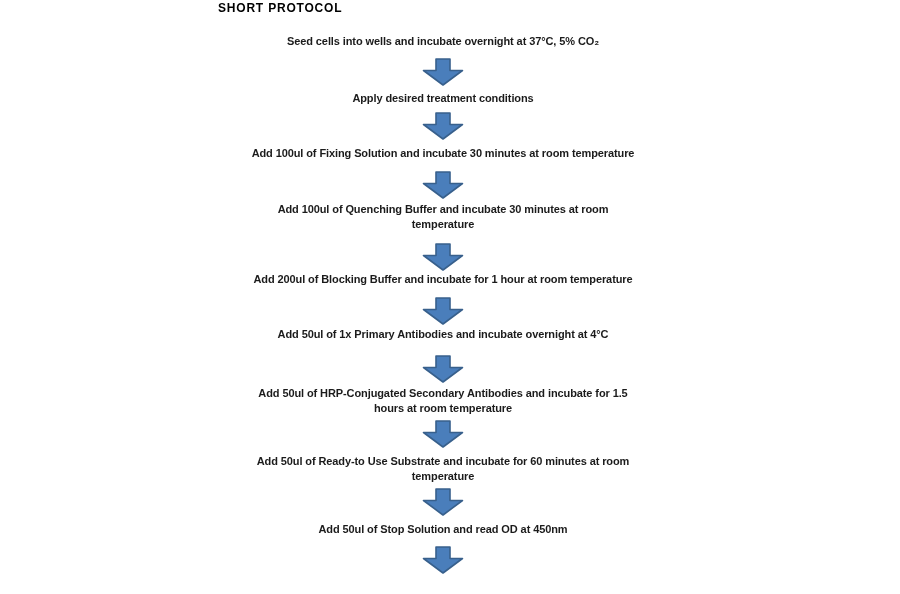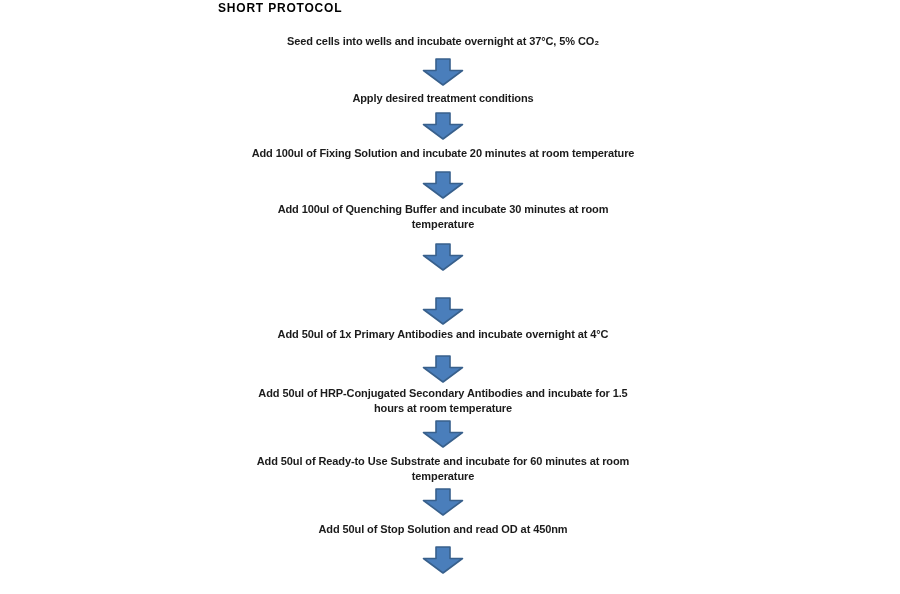--- a/index.html
+++ b/index.html
@@ -61,37 +61,38 @@
   </div>
 
   <div class="step" style="top:91px">Apply desired treatment conditions</div>
 
   <div class="arrow" style="top:112px">
     <svg viewBox="0 0 42 28" xmlns="http://www.w3.org/2000/svg">
       <path d="M14 1 H28 V12.5 H40.5 L21 27 L1.5 12.5 H14 Z" stroke-width="1.6" stroke-linejoin="round" fill="#4A7EBB" stroke="#38608C"></path>
     </svg>
   </div>
 
-  <div class="step" style="top:146px">Add 100ul of Fixing Solution and incubate 20 minutes at room temperature</div>
+  <div class="step" style="top:146px">Add 100ul of Fixing Solution and incubate 30 minutes at room temperature</div>
 
   <div class="arrow" style="top:171px">
     <svg viewBox="0 0 42 28" xmlns="http://www.w3.org/2000/svg">
       <path d="M14 1 H28 V12.5 H40.5 L21 27 L1.5 12.5 H14 Z" stroke-width="1.6" stroke-linejoin="round" fill="#4A7EBB" stroke="#38608C"></path>
     </svg>
   </div>
 
   <div class="step" style="top:202px">Add 100ul of Quenching Buffer and incubate 30 minutes at room
 temperature</div>
 
   <div class="arrow" style="top:243px">
     <svg viewBox="0 0 42 28" xmlns="http://www.w3.org/2000/svg">
       <path d="M14 1 H28 V12.5 H40.5 L21 27 L1.5 12.5 H14 Z" stroke-width="1.6" stroke-linejoin="round" fill="#4A7EBB" stroke="#38608C"></path>
     </svg>
   </div>
 
+  <div class="step" style="top:272px">Add 200ul of Blocking Buffer and incubate for 1 hour at room temperature</div>
 
   <div class="arrow" style="top:297px">
     <svg viewBox="0 0 42 28" xmlns="http://www.w3.org/2000/svg">
       <path d="M14 1 H28 V12.5 H40.5 L21 27 L1.5 12.5 H14 Z" stroke-width="1.6" stroke-linejoin="round" fill="#4A7EBB" stroke="#38608C"></path>
     </svg>
   </div>
 
   <div class="step" style="top:327px">Add 50ul of 1x Primary Antibodies and incubate overnight at 4°C</div>
 
   <div class="arrow" style="top:355px">

